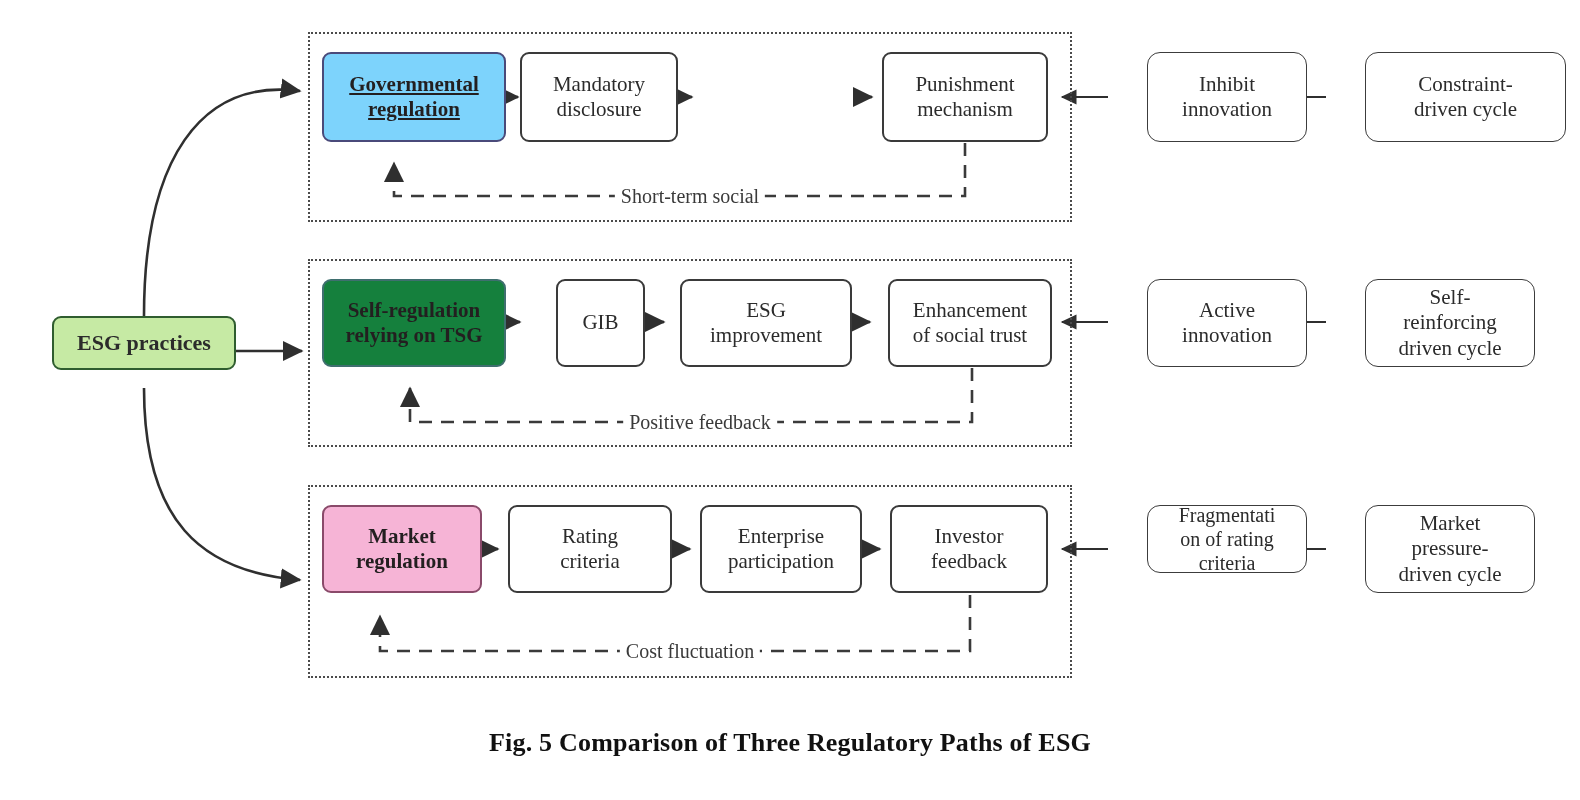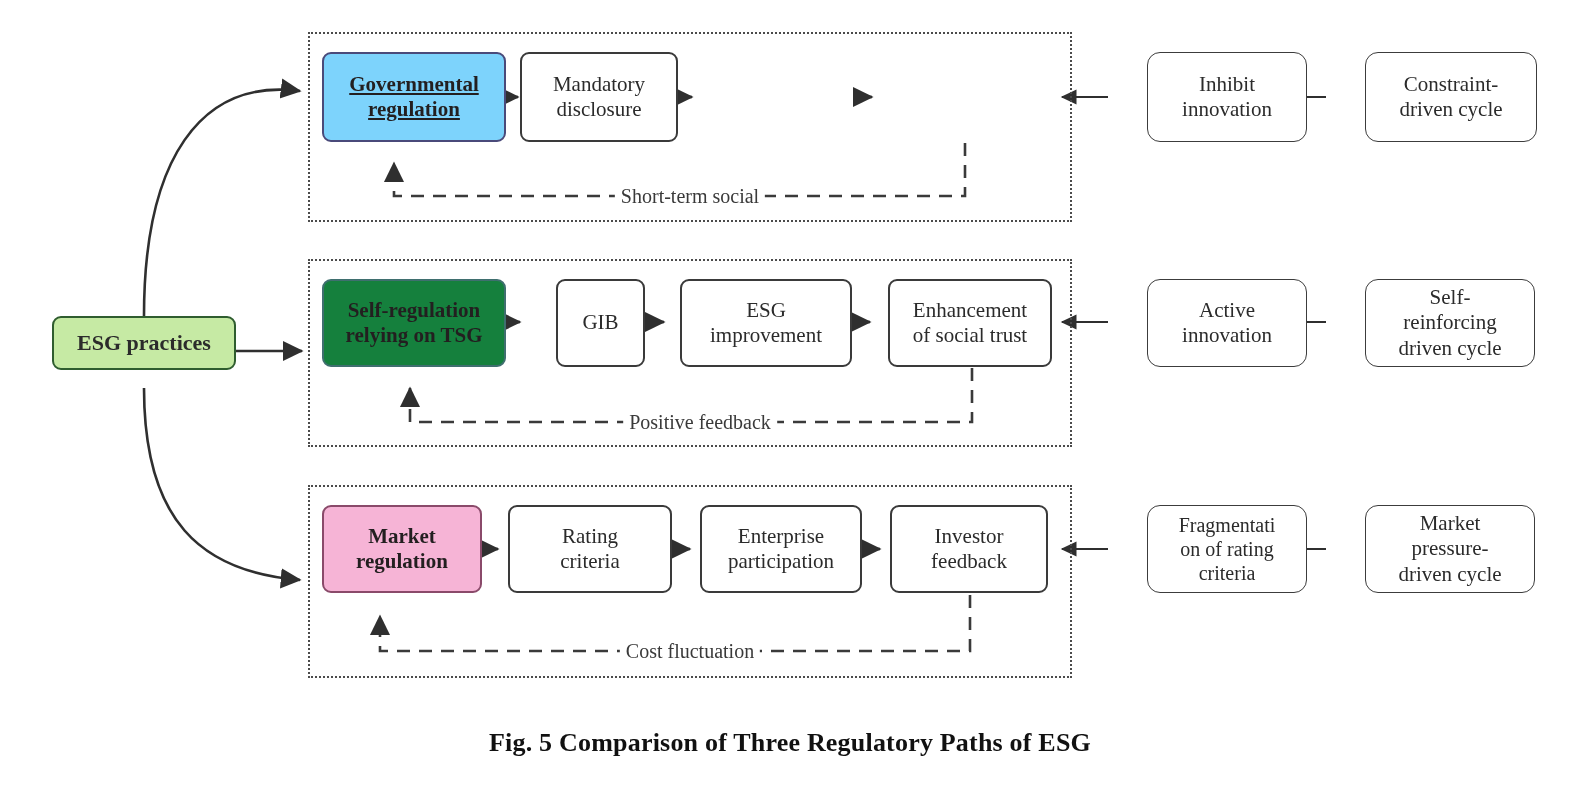--- a/index.html
+++ b/index.html
@@ -136,25 +136,29 @@
   <div class="group-box" style="left:308px; top:32px; width:764px; height:190px;"></div>
 
   <div class="node gov accent" style="left:322px; top:52px; width:184px; height:90px;">
     <span class="txt">Governmental
 regulation</span>
   </div>
   <div class="node" style="left:520px; top:52px; width:158px; height:90px;">
     <span class="txt">Mandatory
 disclosure</span>
   </div>
+  <div class="node" style="left:882px; top:52px; width:166px; height:90px;">
+    <span class="txt">Punishment
+mechanism</span>
+  </div>
   <div class="node thin" style="left:1110px; top:52px; width:160px; height:90px;">
     <span class="txt">Inhibit
 innovation</span>
   </div>
-  <div class="node thin" style="left:1328px; top:52px; width:172px; height:90px;">
+  <div class="node thin" style="left:1328px; top:52px; width:201px; height:90px;">
     <span class="txt">Constraint-
 driven cycle</span>
   </div>
   <div class="fb-label" style="left:690px; top:196px;"><span>Short-term social</span></div>
 
   <div class="group-box" style="left:308px; top:259px; width:764px; height:188px;"></div>
 
   <div class="node self accent" style="left:322px; top:279px; width:184px; height:88px;">
     <span class="txt">Self-regulation
 relying on TSG</span>
@@ -192,21 +196,21 @@
 criteria</span>
   </div>
   <div class="node" style="left:700px; top:505px; width:162px; height:88px;">
     <span class="txt">Enterprise
 participation</span>
   </div>
   <div class="node" style="left:890px; top:505px; width:158px; height:88px;">
     <span class="txt">Investor
 feedback</span>
   </div>
-  <div class="node thin" style="left:1110px; top:505px; width:160px; height:88px; font-size:20px;">
+  <div class="node thin" style="left:1110px; top:505px; width:160px; height:68px; font-size:20px;">
     <span class="txt">Fragmentati
 on of rating
 criteria</span>
   </div>
   <div class="node thin" style="left:1328px; top:505px; width:170px; height:88px;">
     <span class="txt">Market
 pressure-
 driven cycle</span>
   </div>
   <div class="fb-label" style="left:690px; top:651px;"><span>Cost fluctuation</span></div>

